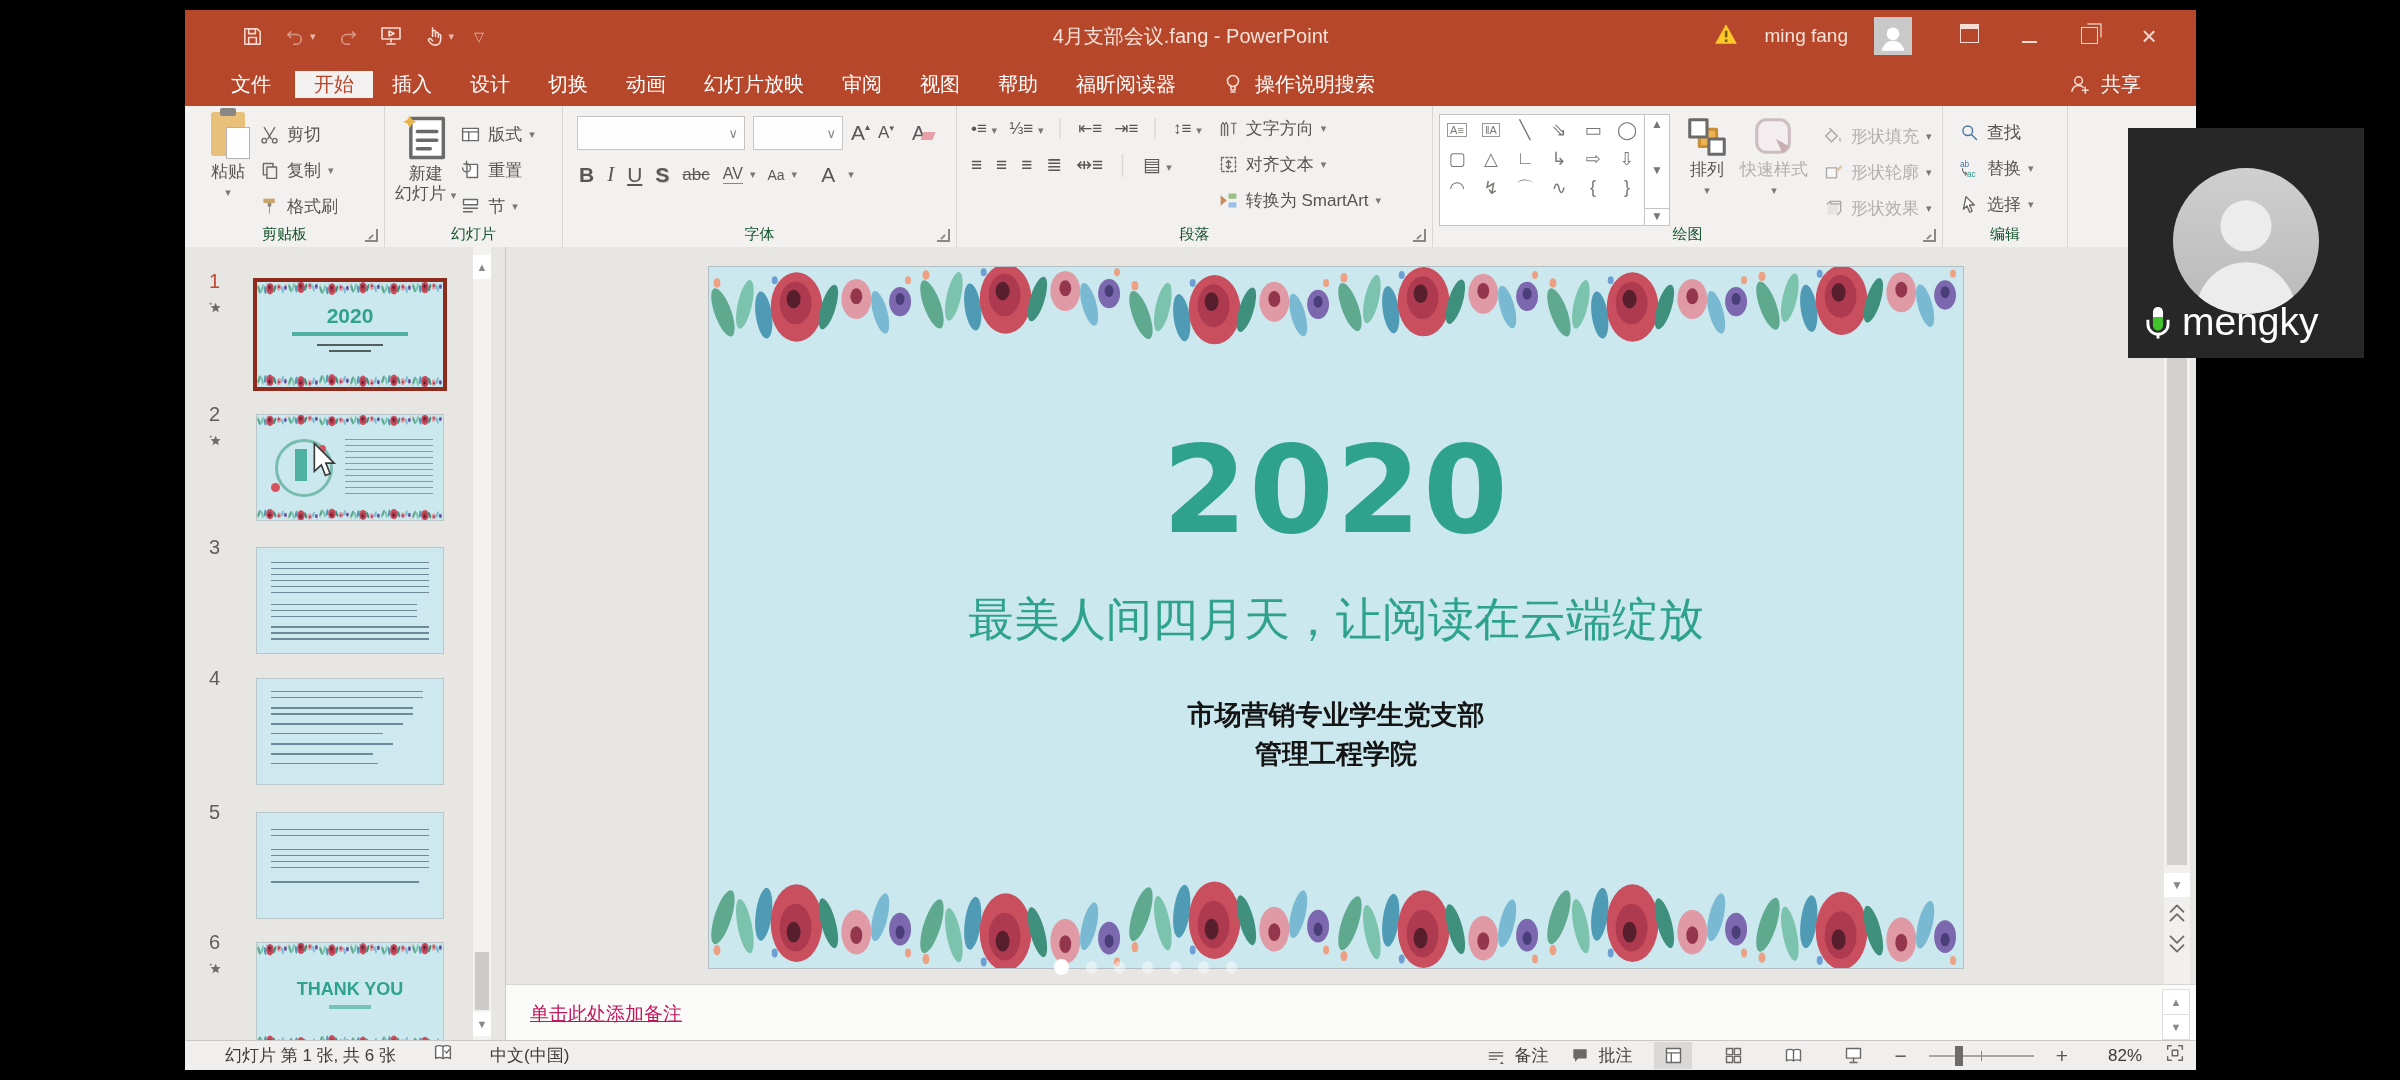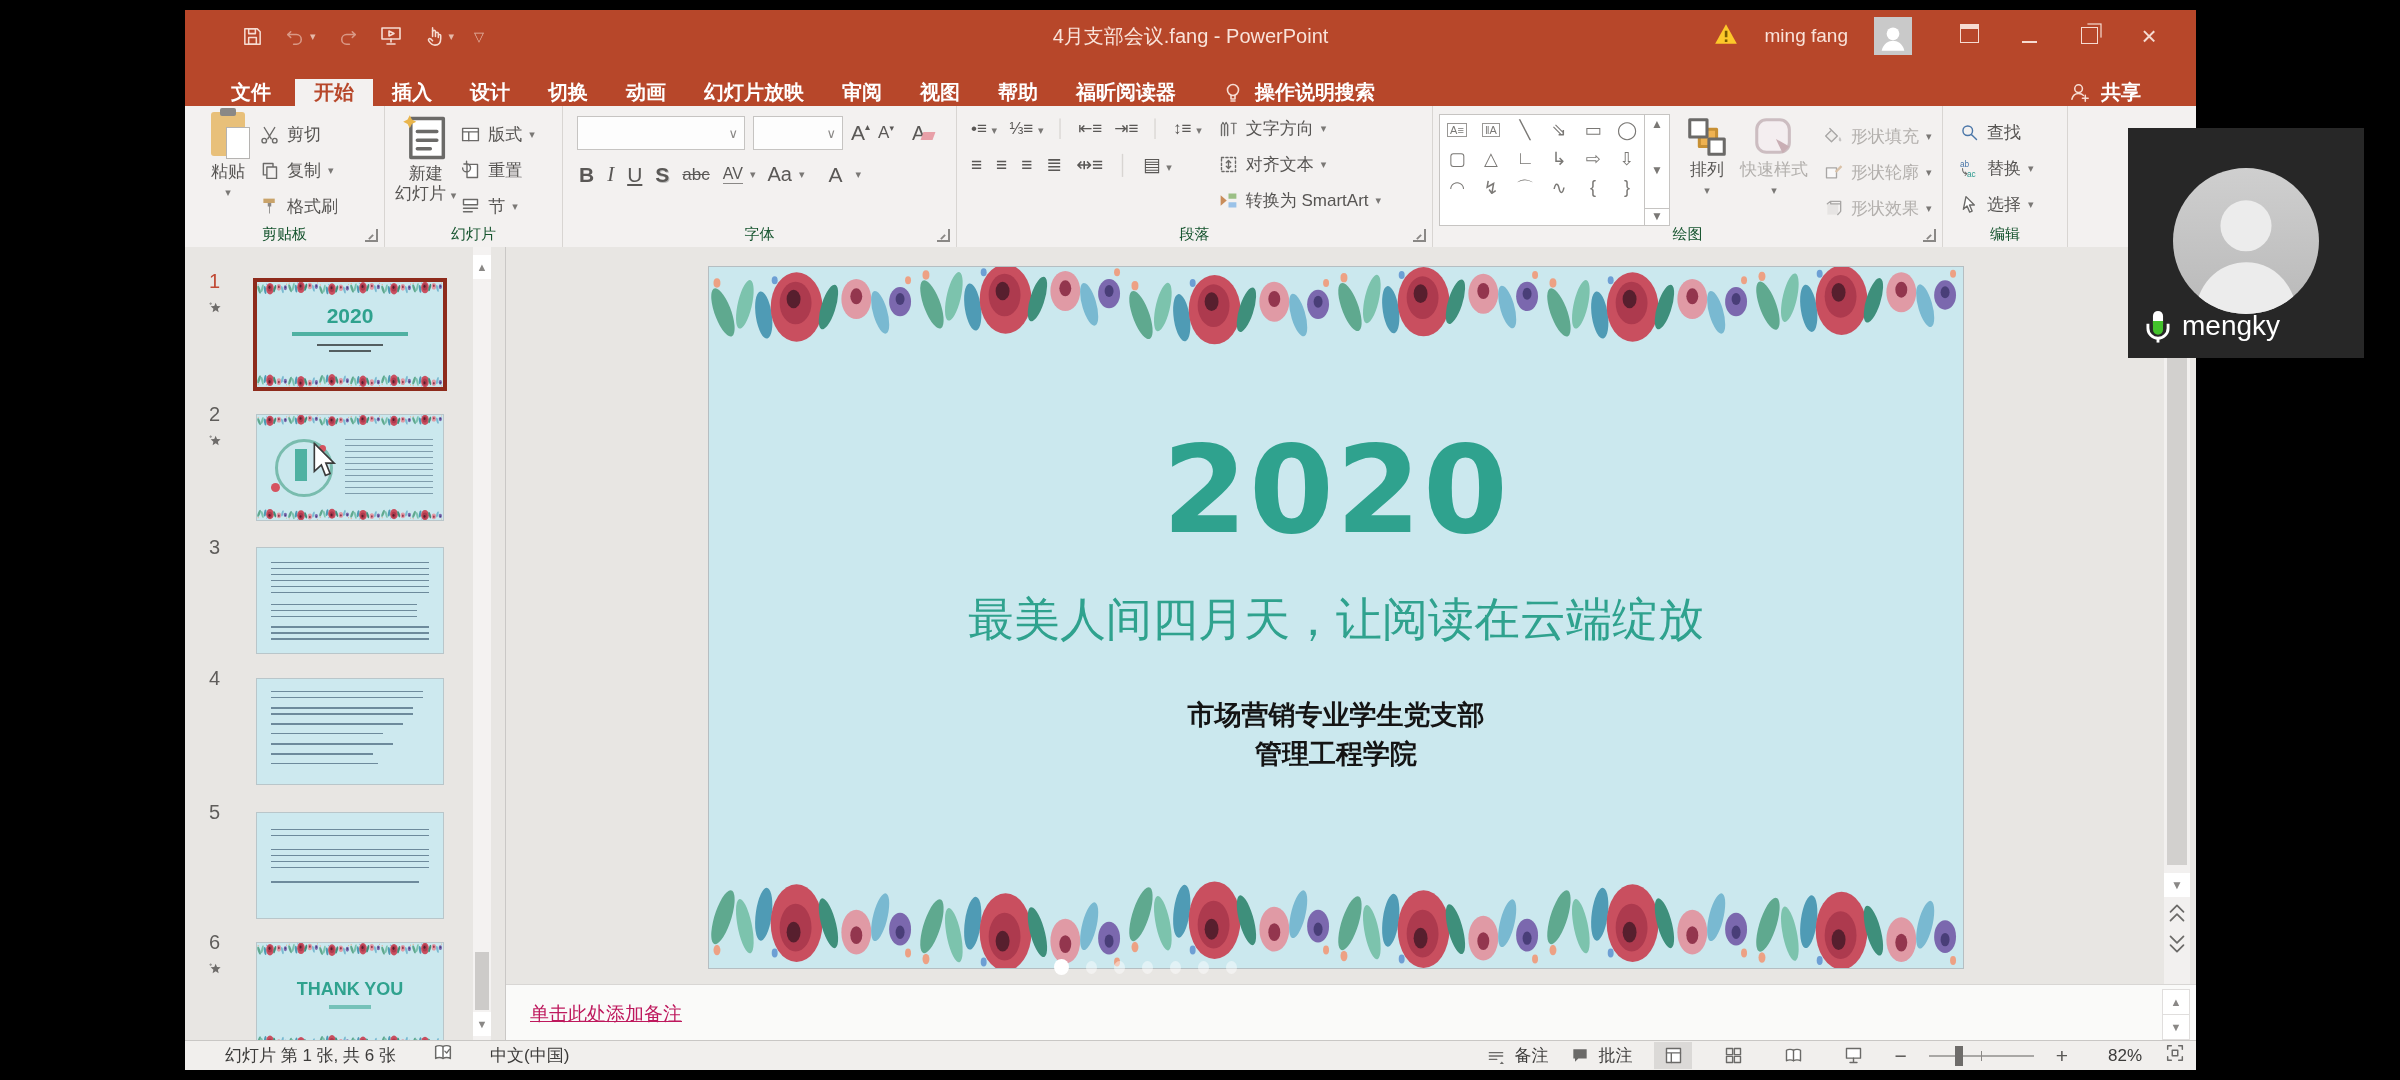--- a/index.html
+++ b/index.html
@@ -12,21 +12,21 @@
   svg.ic{stroke:#6b6a68;fill:none;stroke-width:1.6;stroke-linecap:round;stroke-linejoin:round;}
   svg.ic.light{stroke:#f6dcd2;}
   .tb-title{position:absolute;left:50%;transform:translateX(-50%);color:#f9e3da;font-size:20px;white-space:nowrap;}
   .tb-right{position:absolute;right:0;top:0;height:52px;display:flex;align-items:center;gap:26px;padding-right:30px;}
   .tb-account{color:#f9e3da;font-size:19px;}
   .tb-avatar{width:38px;height:38px;background:#c9c9c9;display:flex;align-items:flex-end;justify-content:center;overflow:hidden;}
   .winbtn{color:#f6dcd2;font-size:22px;width:34px;text-align:center;}
   .maxbox{width:15px;height:15px;border:1.6px solid #f6dcd2;box-shadow:4px -4px 0 -1.6px #b7472a,5px -5px 0 -1.4px #f6dcd2;margin-top:4px;}
   .minbar{width:15px;height:0;border-bottom:2px solid #f6dcd2;}
   
-  .tabrow{position:absolute;left:0;top:52px;width:100%;height:44px;background:#b7472a;display:flex;align-items:flex-end;color:#fff;font-size:20px;font-weight:bold;}
+  .tabrow{position:absolute;left:0;top:52px;width:100%;height:44px;background:#b7472a;display:flex;align-items:center;color:#fff;font-size:20px;}
   .tab{padding:0 19px;display:flex;align-items:center;}
   .tab.first{margin-left:22px;padding:0 24px;}
   .tab.active{background:#f3f1f0;color:#b7472a;}
   .tellme{display:flex;align-items:center;gap:10px;margin-left:26px;color:#fff;}
   .share{margin-left:auto;margin-right:55px;display:flex;align-items:center;gap:9px;color:#fff;}
   
   .ribbon{position:absolute;left:0;top:96px;width:100%;height:141px;background:#f3f1f0;border-bottom:1px solid #d2cfcc;display:flex;}
   .group{position:relative;border-right:1px solid #d8d5d2;box-sizing:border-box;flex:none;}
   .glabel{position:absolute;bottom:3px;left:0;width:100%;text-align:center;font-size:15px;color:#14532d;}
   .launcher{position:absolute;bottom:5px;right:6px;width:11px;height:11px;border-right:2px solid #8a8886;border-bottom:2px solid #8a8886;}
@@ -79,21 +79,21 @@
   .sb-right{margin-left:auto;display:flex;align-items:center;gap:22px;margin-right:10px;}
   .vbtn{width:38px;height:27px;display:flex;align-items:center;justify-content:center;}
   .vbtn.sel{background:#dbd9d7;}
   .zoomtrack{position:relative;width:105px;height:2px;background:#a9a7a5;}
   .zoomthumb{position:absolute;left:25%;top:-9px;width:8px;height:20px;background:#6e6c6a;}
   .zoomtick{position:absolute;left:50%;top:-4px;width:1px;height:10px;background:#8a8886;}
   
   .webcam{position:absolute;left:2128px;top:128px;width:236px;height:230px;background:#272727;z-index:50;}
   .wc-avatar{position:absolute;left:45px;top:40px;width:146px;height:146px;border-radius:50%;background:linear-gradient(#cfcfcf,#b9b9b9);overflow:hidden;}
   .wc-row{position:absolute;left:12px;bottom:14px;display:flex;align-items:center;gap:6px;}
-  .wc-name{color:#fff;font-size:28px;}
+  .wc-name{color:#fff;font-size:39px;}
   
   .cursor{position:absolute;left:312px;top:442px;z-index:60;}
 </style>
 </head>
 <body>
 
 <svg width="0" height="0" style="position:absolute">
   <defs>
     <g id="cluster">
       <ellipse cx="14" cy="34" rx="8" ry="20" fill="#5fa98f" transform="rotate(-28 14 34)"></ellipse>
@@ -460,21 +460,21 @@
         <span style="color:#5a5856;font-size:20px;margin-left:10px">A<span style="display:inline-block;width:12px;height:8px;background:#e8a0a8;transform:skewX(-20deg);margin-left:-3px"></span></span>
       </div>
       <div style="display:flex;align-items:center;padding:12px 0 0 16px">
         <span class="charbtn" style="font-weight:bold">B</span>
         <span class="charbtn" style="font-style:italic;font-family:'Liberation Serif',serif">I</span>
         <span class="charbtn" style="text-decoration:underline">U</span>
         <span class="charbtn" style="font-weight:bold;text-shadow:1px 1px 0 #bbb">S</span>
         <span class="charbtn" style="text-decoration:line-through;font-size:17px">abc</span>
         <span class="charbtn" style="font-size:16px;border-bottom:1px solid #8a8886">AV</span>
         <span class="caret" style="margin:0 12px 0 -6px">▾</span>
-        <span class="charbtn" style="font-size:20px">Aa</span>
+        <span class="charbtn" style="font-size:14px">Aa</span>
         <span class="caret" style="margin:0 16px 0 -6px">▾</span>
         <span class="charbtn" style="font-size:21px;margin-left:8px">A</span>
         <span class="caret">▾</span>
       </div>
       <div class="glabel">字体</div>
       <span class="launcher"></span>
     </div>
 
     <div class="group" style="width:476px">
       <div style="display:flex">

